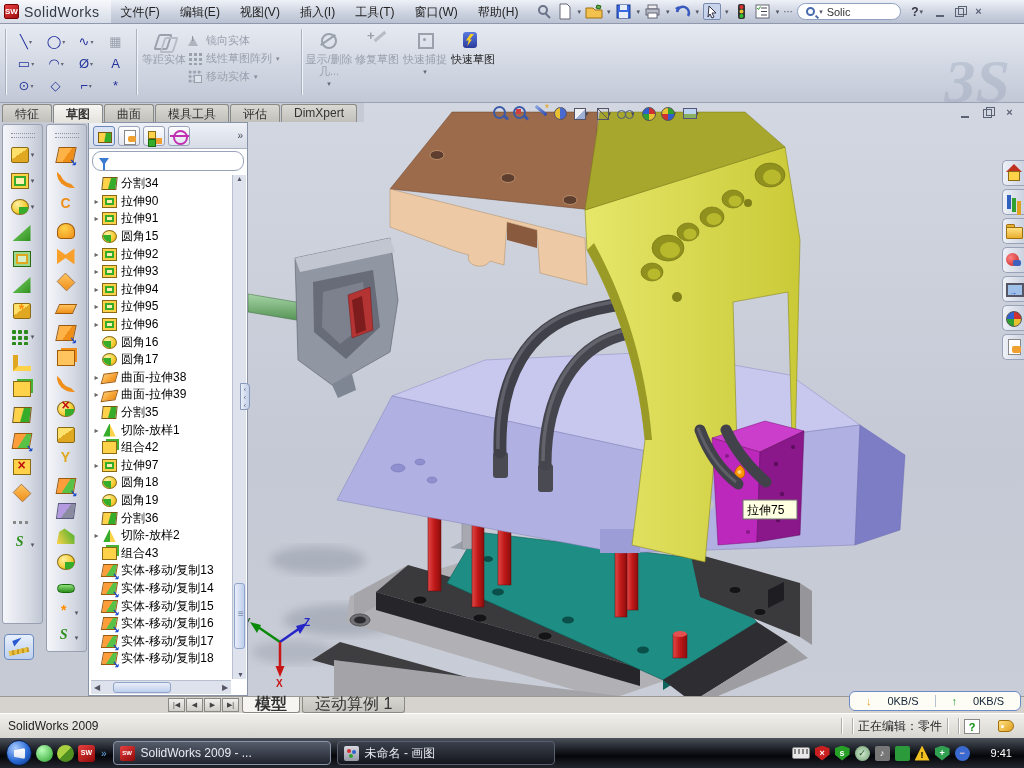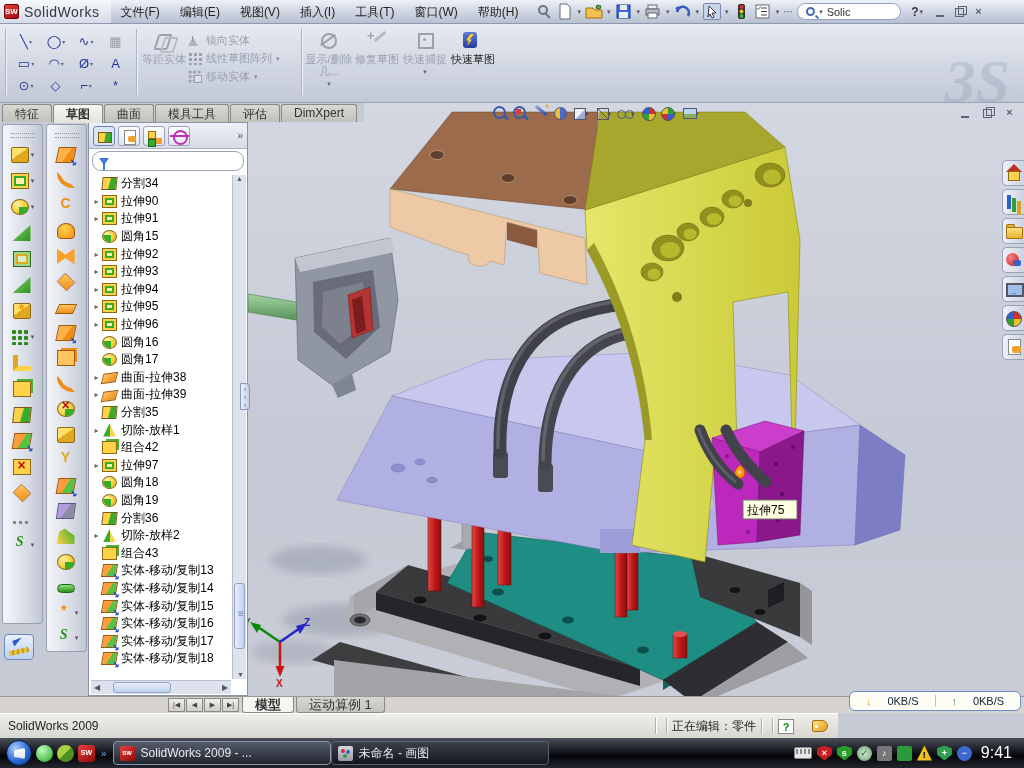--- a/index.html
+++ b/index.html
@@ -209,26 +209,26 @@
   .tp-palette::before{content:"→";position:absolute;left:6px;top:11px;font-size:8px;color:#2040c0;z-index:1}
   .tp-appear::after{content:"";position:absolute;left:3px;top:5px;width:14px;height:14px;border-radius:50%;background:conic-gradient(#d03030 0 90deg,#e8c030 0 180deg,#30a030 0 270deg,#3060d0 0);border:1px solid #555}
   .tp-props::after{content:"";position:absolute;left:5px;top:4px;width:11px;height:14px;background:#fff;border:1px solid #888}
   .tp-props::before{content:"";position:absolute;left:9px;top:11px;width:9px;height:7px;background:#f0a030;z-index:1;border-radius:2px}
 
   
   #bottomtabs{position:absolute;left:0;top:696px;width:1024px;height:17px;background:#d6d3ce;border-top:1px solid #9a9a94;z-index:20;display:flex;align-items:center}
   #bottomtabs .spacer{width:168px}
   .nav{width:17px;height:14px;background:linear-gradient(#f0efec,#cfcdc7);border:1px solid #8a8a84;font-size:7px;color:#444;
     display:inline-flex;align-items:center;justify-content:center;margin-right:1px}
-  .mtab{font-size:13px;padding:0 12px;height:16px;background:linear-gradient(#d8d6d0,#c4c2bc);border:1px solid #8a8a84;border-top:none;
+  .mtab{font-size:16px;padding:0 12px;height:16px;background:linear-gradient(#d8d6d0,#c4c2bc);border:1px solid #8a8a84;border-top:none;
     border-radius:0 0 3px 3px;margin-left:2px;display:flex;align-items:center;color:#333;white-space:nowrap}
   .mtab.active{background:#f6f5f2;font-weight:bold}
 
   
-  #statusbar{position:absolute;left:0;top:713px;width:838px;height:25px;background:linear-gradient(#f0efeb,#d8d6d0);
+  #statusbar{position:absolute;left:0;top:713px;width:1024px;height:25px;background:linear-gradient(#f0efeb,#d8d6d0);
     border-top:1px solid #fff;display:flex;align-items:center;font-size:12px;color:#222;z-index:20}
   #statusbar .lcell{padding-left:8px;flex:1}
   #statusbar .sep{width:1px;height:16px;background:#b0aea8;box-shadow:1px 0 0 #fff;margin:0 5px}
   #sb-help{width:16px;height:15px;background:#fff;border:1px solid #888;color:#0a8a0a;font-weight:bold;font-size:11px;text-align:center;line-height:14px}
   #sb-tag{width:16px;height:12px;background:linear-gradient(135deg,#ffe080,#e0a020);border:1px solid #a07010;border-radius:2px 6px 6px 2px;margin:0 10px 0 18px;position:relative}
   #sb-tag::after{content:"";position:absolute;left:2px;top:4px;width:3px;height:3px;border-radius:50%;background:#fff}
 
   
   #netpill{position:absolute;right:3px;top:691px;width:172px;height:20px;background:#fdfdf6;border:1px solid #6a8ac8;border-radius:6px;
     display:flex;align-items:center;justify-content:space-evenly;font-size:11px;color:#123;z-index:40}
@@ -261,21 +261,21 @@
   .tri{width:15px;height:15px;position:relative;flex:none;font-size:9px;font-weight:bold;color:#fff;text-align:center;line-height:15px}
   .sh{clip-path:polygon(50% 0,100% 18%,100% 60%,50% 100%,0 60%,0 18%)}
   .tri-red{background:#c82020}
   .tri-green{background:#28a028}
   .tri-badge{background:radial-gradient(#d0e8d0,#70a070);border-radius:50%;color:#205020}
   .tri-spk{background:#777;border-radius:2px}
   .tri-sig{background:#2a9a3a;border-radius:2px}
   .tri-warn{background:#f0c020;clip-path:polygon(50% 0,100% 100%,0 100%);color:#000;line-height:19px}
   .tri-shp{background:#30a050}
   .tri-blue{background:#3a6ad0;border-radius:50%;color:#f0d0d0}
-  #clock{color:#fff;font-size:16px;margin:0 6px 0 4px}
+  #clock{color:#fff;font-size:11px;margin:0 6px 0 16px}
 </style>
 </head>
 <body>
 
 <div id="titlebar">
   <div id="logo">
     <span class="cube">SW</span>
     <span class="lt">SolidWorks</span>
   </div>
   <div class="menu">
@@ -1236,21 +1236,21 @@
   <span class="ua">↑</span>
   <span>0KB/S</span>
 </div>
 
 <div id="taskbar">
   <div id="orb"></div>
   <span class="ql ql-msg"></span>
   <span class="ql ql-game"></span>
   <span class="ql ql-sw">SW</span>
   <span class="qlmore">»</span>
-  <span style="display:inline-flex;">
+  <span style="display:inline-flex;gap:6px">
 
       <span class="task active">
         <span class="tk tk-sw">SW</span>
         <span>SolidWorks 2009 - ...</span>
       </span>
 
       <span class="task">
         <span class="tk tk-paint"></span>
         <span>未命名 - 画图</span>
       </span>

